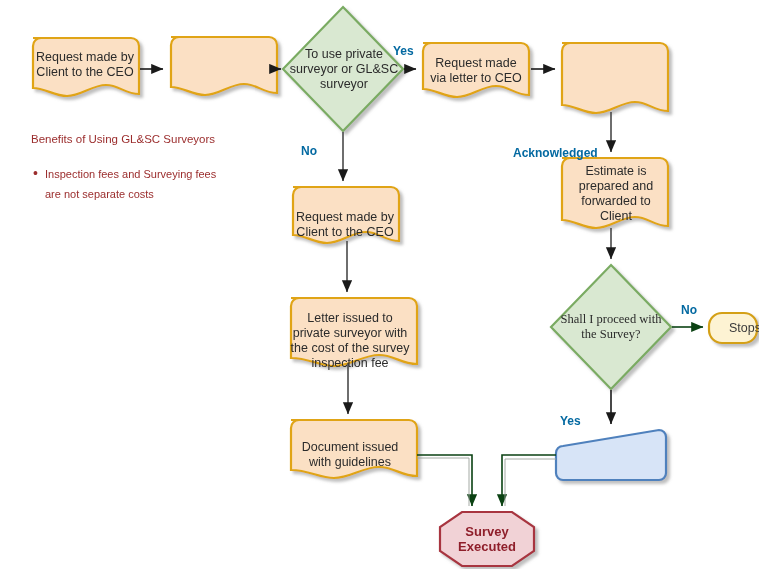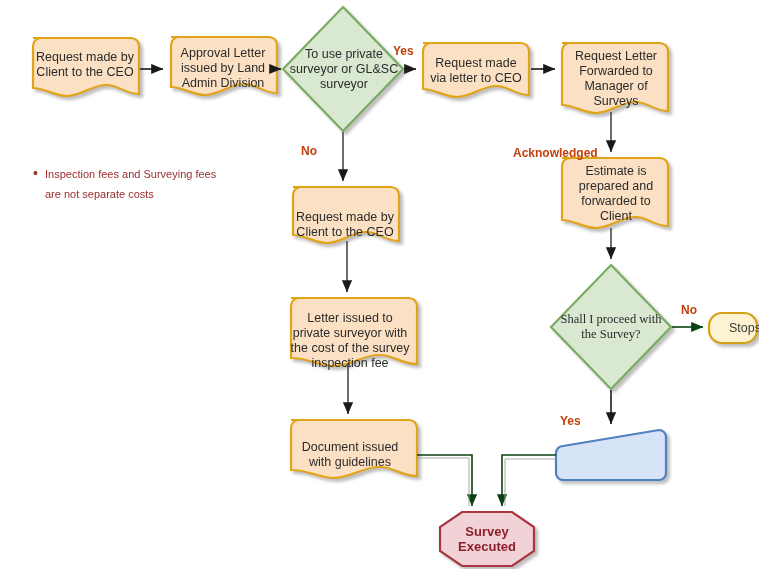--- a/index.html
+++ b/index.html
@@ -3,21 +3,21 @@
 <meta charset="utf-8">
 <style>
   html,body{margin:0;padding:0;background:#ffffff;}
   body{width:759px;height:569px;position:relative;overflow:hidden;
        font-family:"Liberation Sans","DejaVu Sans",sans-serif;}
   #canvas{position:absolute;inset:0;width:759px;height:569px;}
   svg.layer{position:absolute;left:0;top:0;width:759px;height:569px;}
   .node-text{position:absolute;display:flex;align-items:center;justify-content:center;
              text-align:center;color:#2b2b2b;font-size:12.5px;line-height:15px;
              pointer-events:none;white-space:pre-line;}
-  .edge-label{position:absolute;color:#c2410c;font-weight:bold;font-size:12px;
+  .edge-label{position:absolute;color:#0369a1;font-weight:bold;font-size:12px;
               font-family:"Liberation Sans","DejaVu Sans",sans-serif;text-align:center;}
   .note-title{position:absolute;color:#9b2d2d;font-size:11.5px;}
   .note-item{position:absolute;color:#9b2d2d;font-size:11px;line-height:18px;}
   .note-bullet{position:absolute;color:#9b2d2d;font-size:14px;line-height:10px;}
   .term-text{color:#8f1f2b;font-weight:bold;font-size:13px;}
   .stops-text{color:#3a3a3a;font-size:12.5px;}
 </style>
 </head>
 <body>
 
@@ -137,35 +137,28 @@
     </g>
     <g>
       <path d="M556,455 H502 V506" fill="none" stroke="#0b4213" stroke-width="1.6" marker-end="url(#arrG)"></path>
       <path d="M556,459 H505 V506" fill="none" stroke="#9aa09a" stroke-width="0.9"></path>
     </g>
   </svg>
 
   <div class="node-text" style="left:29px;top:42px;width:112px;height:46px;">Request made by
 Client to the CEO</div>
 
-  <div class="node-text" style="left:167px;top:42px;width:112px;height:52px;">Approval Letter
-issued by Land
-Admin Division</div>
 
   <div class="node-text" style="left:287px;top:42px;width:114px;height:54px;">To use private
 surveyor or GL&amp;SC
 surveyor</div>
 
   <div class="node-text" style="left:419px;top:52px;width:114px;height:38px;">Request made
 via letter to CEO</div>
 
-  <div class="node-text" style="left:559px;top:46px;width:114px;height:66px;">Request Letter
-Forwarded to
-Manager of
-Surveys</div>
 
   <div class="node-text" style="left:559px;top:161px;width:114px;height:66px;">Estimate is
 prepared and
 forwarded to
 Client</div>
 
   <div class="node-text" style="left:544px;top:308px;width:134px;height:38px;font-family:Liberation Serif, serif;">Shall I proceed with
 the Survey?</div>
 
   <div class="node-text stops-text" style="left:709px;top:313px;width:48px;height:30px;padding-left:12px;">Stops</div>
@@ -188,20 +181,21 @@
   <div class="edge-label" style="left:393px;top:44px;">Yes</div>
 
   <div class="edge-label" style="left:301px;top:144px;">No</div>
 
   <div class="edge-label" style="left:513px;top:134px;margin-top:12px;">Acknowledged</div>
 
   <div class="edge-label" style="left:681px;top:303px;">No</div>
 
   <div class="edge-label" style="left:560px;top:414px;">Yes</div>
 
+  <div class="note-title" style="left:31px;top:133px;">Benefits of Using GL&amp;SC Surveyors</div>
 
   <div class="note-bullet" style="left:33px;top:168px;">•</div>
 
   <div class="note-item" style="left:45px;top:165px;">Inspection fees and Surveying fees</div>
 
   <div class="note-item" style="left:45px;top:185px;">are not separate costs</div>
 
 </div>
 
 </body></html>

